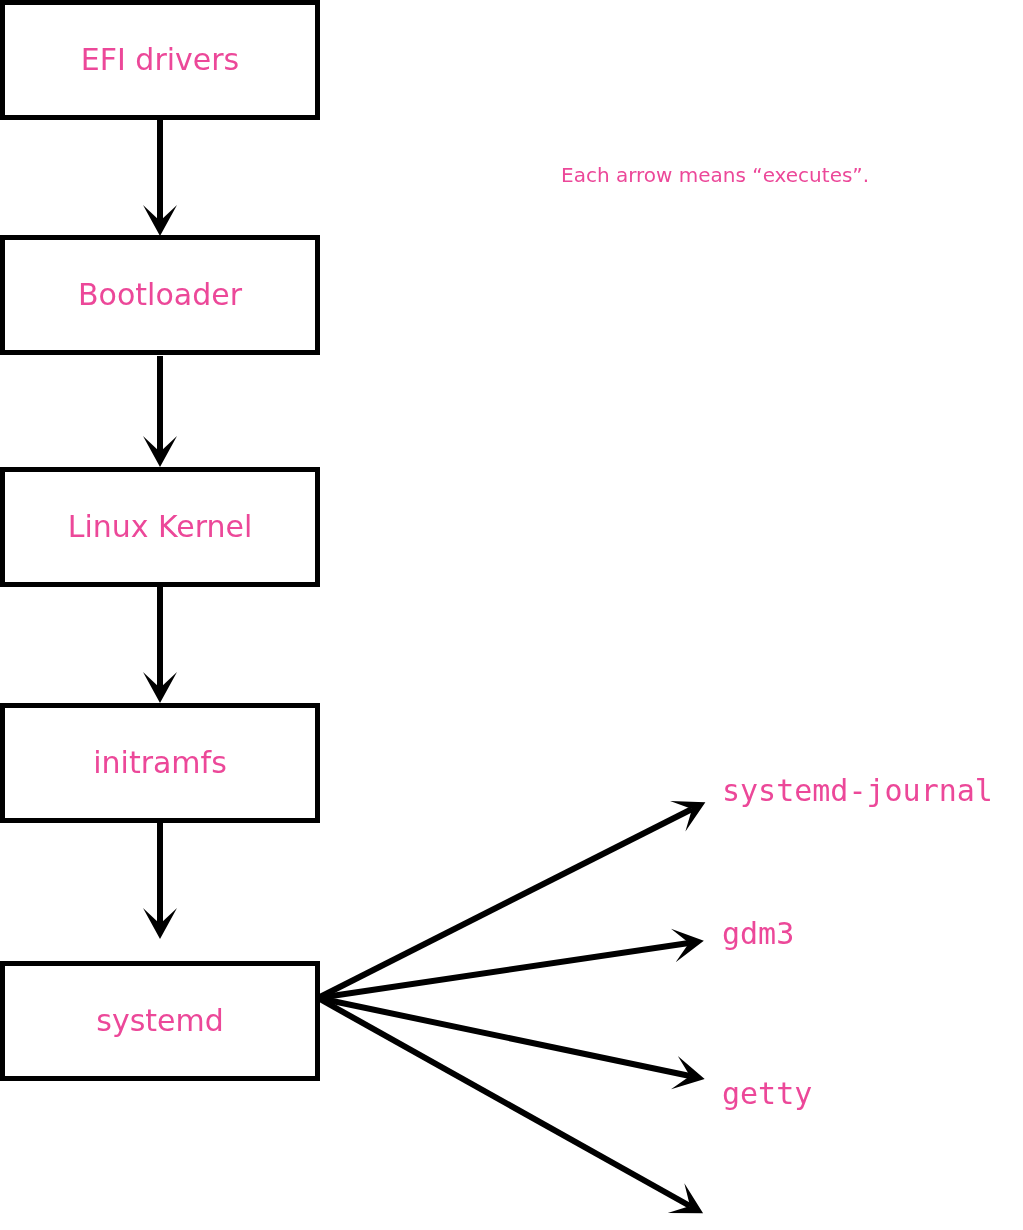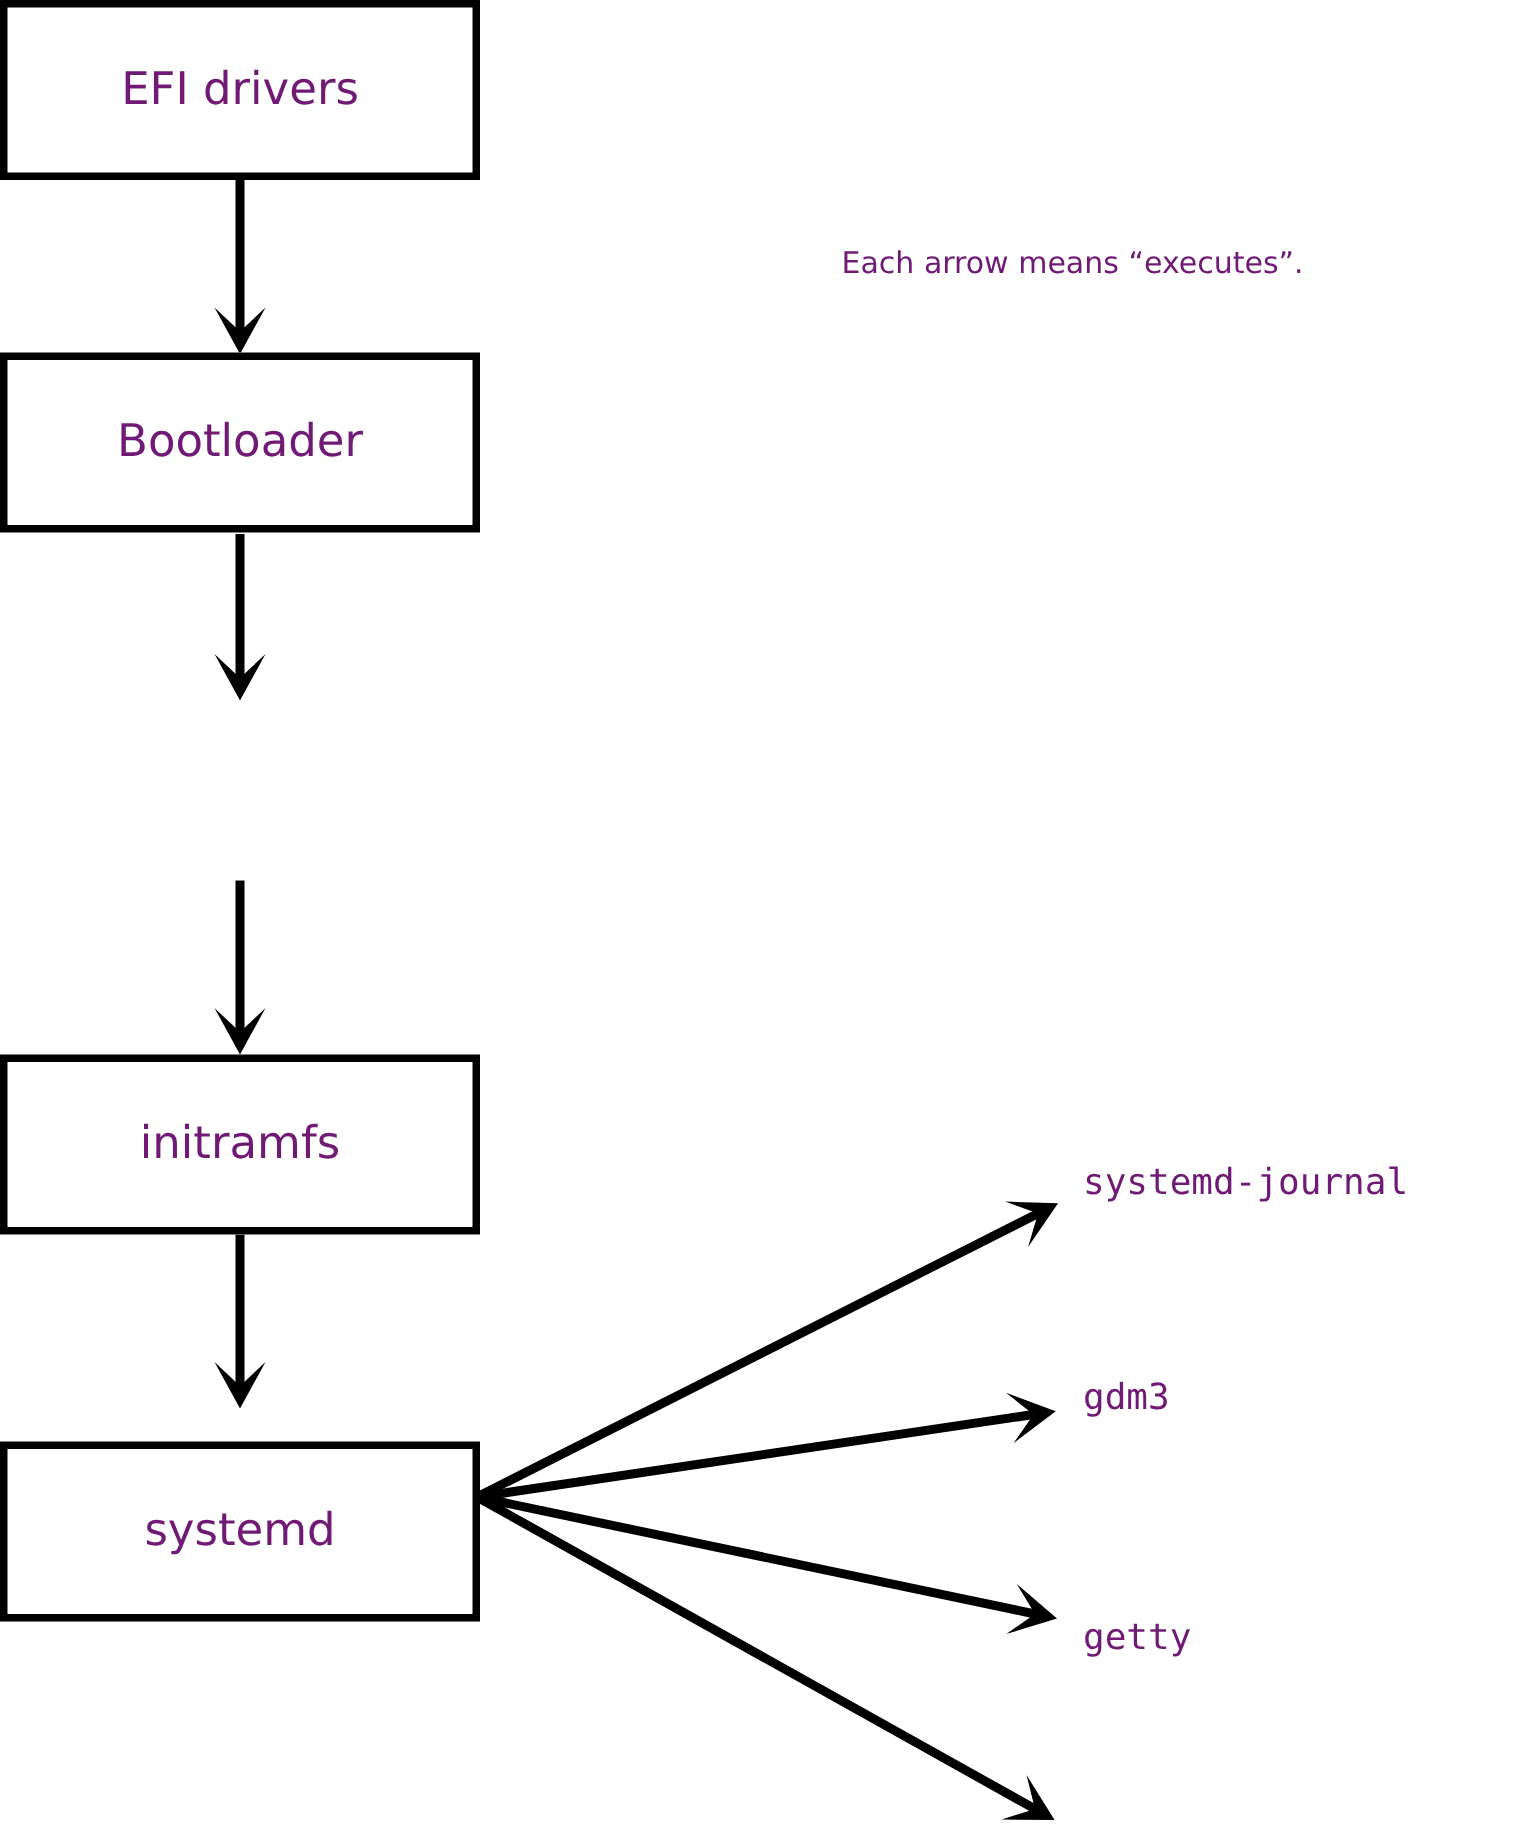--- a/index.html
+++ b/index.html
@@ -7,21 +7,21 @@
     padding: 0;
     background: #ffffff;
   }
   .canvas {
     position: relative;
     width: 1023px;
     height: 1230px;
     background: #ffffff;
     overflow: hidden;
     font-family: "DejaVu Sans", "Liberation Sans", sans-serif;
-    color: #701a75;
+    color: #ec4899;
   }
   svg.arrow-layer {
     position: absolute;
     left: 0;
     top: 0;
     width: 1023px;
     height: 1230px;
     pointer-events: none;
   }
   .node {
@@ -41,21 +41,21 @@
   }
   .node-efi        { top: 0px; }
   .node-bootloader { top: 235px; }
   .node-kernel     { top: 467px; }
   .node-initramfs  { top: 703px; }
   .node-systemd    { top: 961px; }
 
   .leaf-label {
     position: absolute;
     font-family: "DejaVu Sans Mono", "Liberation Mono", monospace;
-    font-size: 24px;
+    font-size: 30px;
     line-height: 1;
     white-space: nowrap;
   }
   .leaf-journal { left: 722px; top: 776px; }
   .leaf-gdm3    { left: 722px; top: 919px; text-align: center; }
   .leaf-getty   { left: 722px; top: 1079px; }
   .leaf-sshd    { left: 714px; top: 1198px; font-family: "DejaVu Sans", "Liberation Sans", sans-serif; margin-top: 33px; }
 
   .annotation {
     position: absolute;
@@ -88,20 +88,23 @@
     <line x1="318" y1="998" x2="690" y2="1076" stroke="#000000" stroke-width="6" marker-end="url(#ah)"></line>
     <line x1="318" y1="998" x2="690" y2="1206" stroke="#000000" stroke-width="6" marker-end="url(#ah)"></line>
   </svg>
 
   <div class="node node-efi">
     <span>EFI drivers</span>
   </div>
   <div class="node node-bootloader">
     <span>Bootloader</span>
   </div>
+  <div class="node node-kernel">
+    <span>Linux Kernel</span>
+  </div>
   <div class="node node-initramfs">
     <span>initramfs</span>
   </div>
   <div class="node node-systemd">
     <span>systemd</span>
   </div>
 
   <div class="leaf-label leaf-journal">systemd-journal</div>
   <div class="leaf-label leaf-gdm3">gdm3</div>
   <div class="leaf-label leaf-getty">getty</div>

